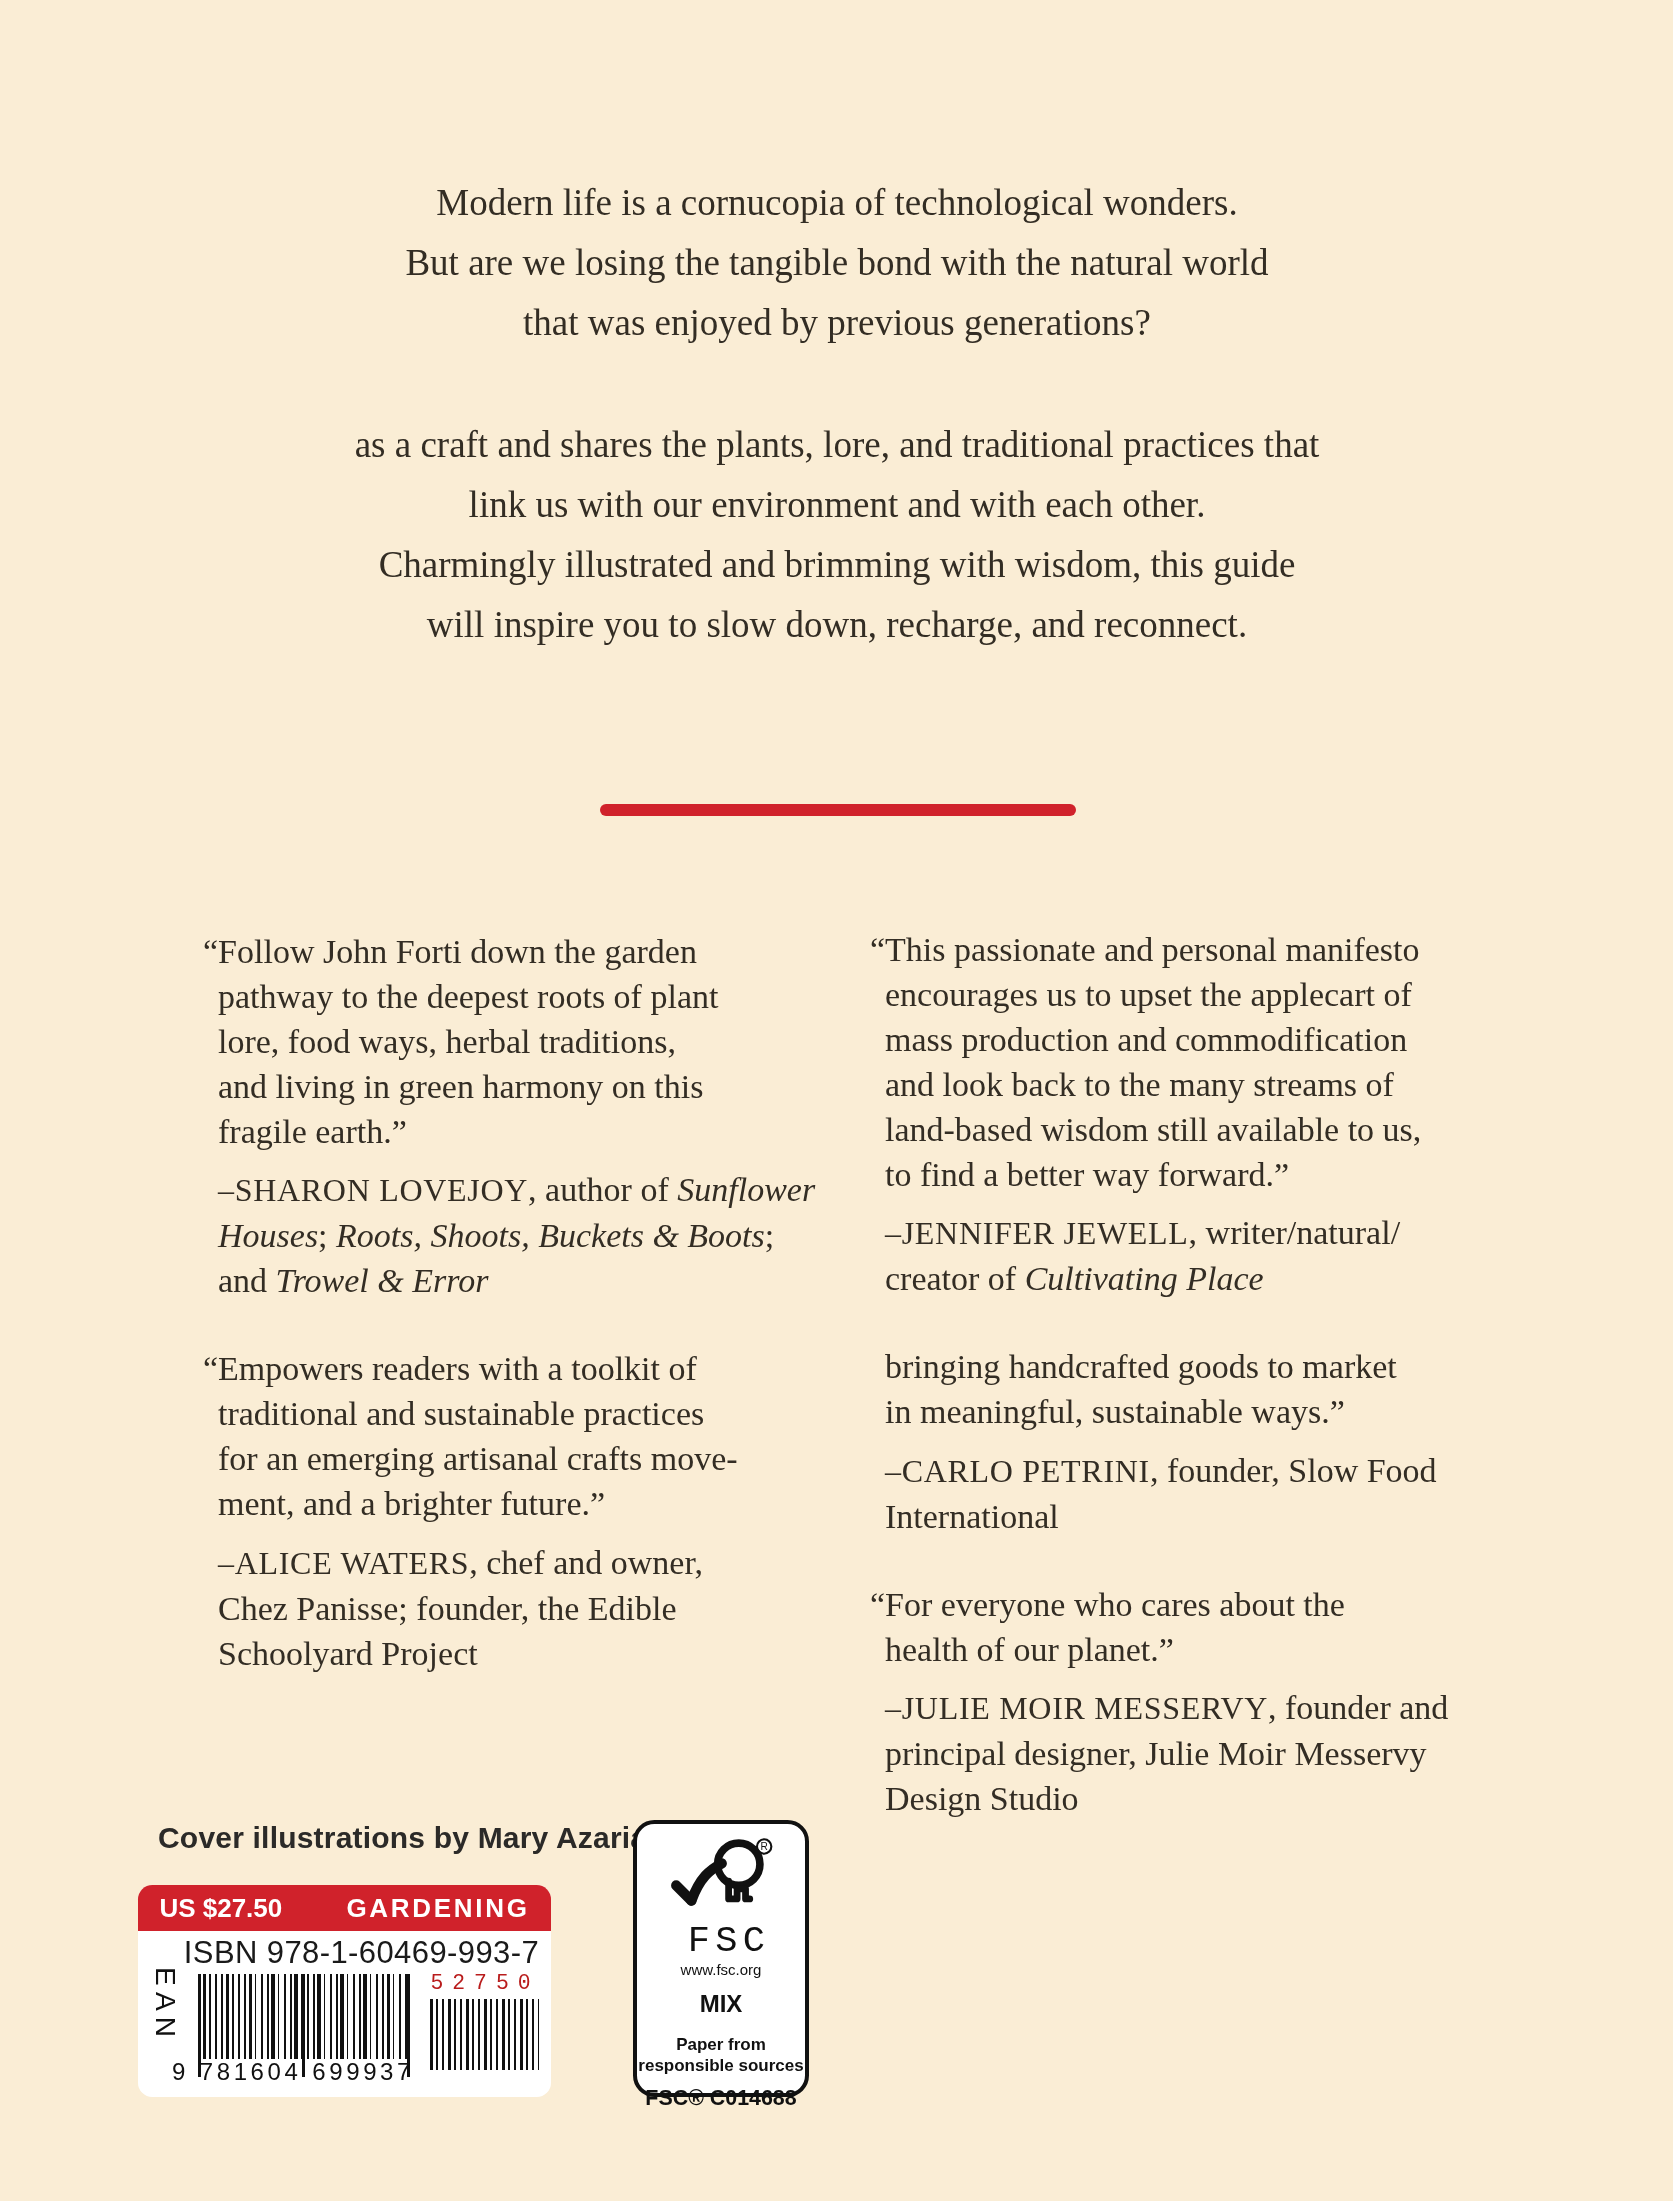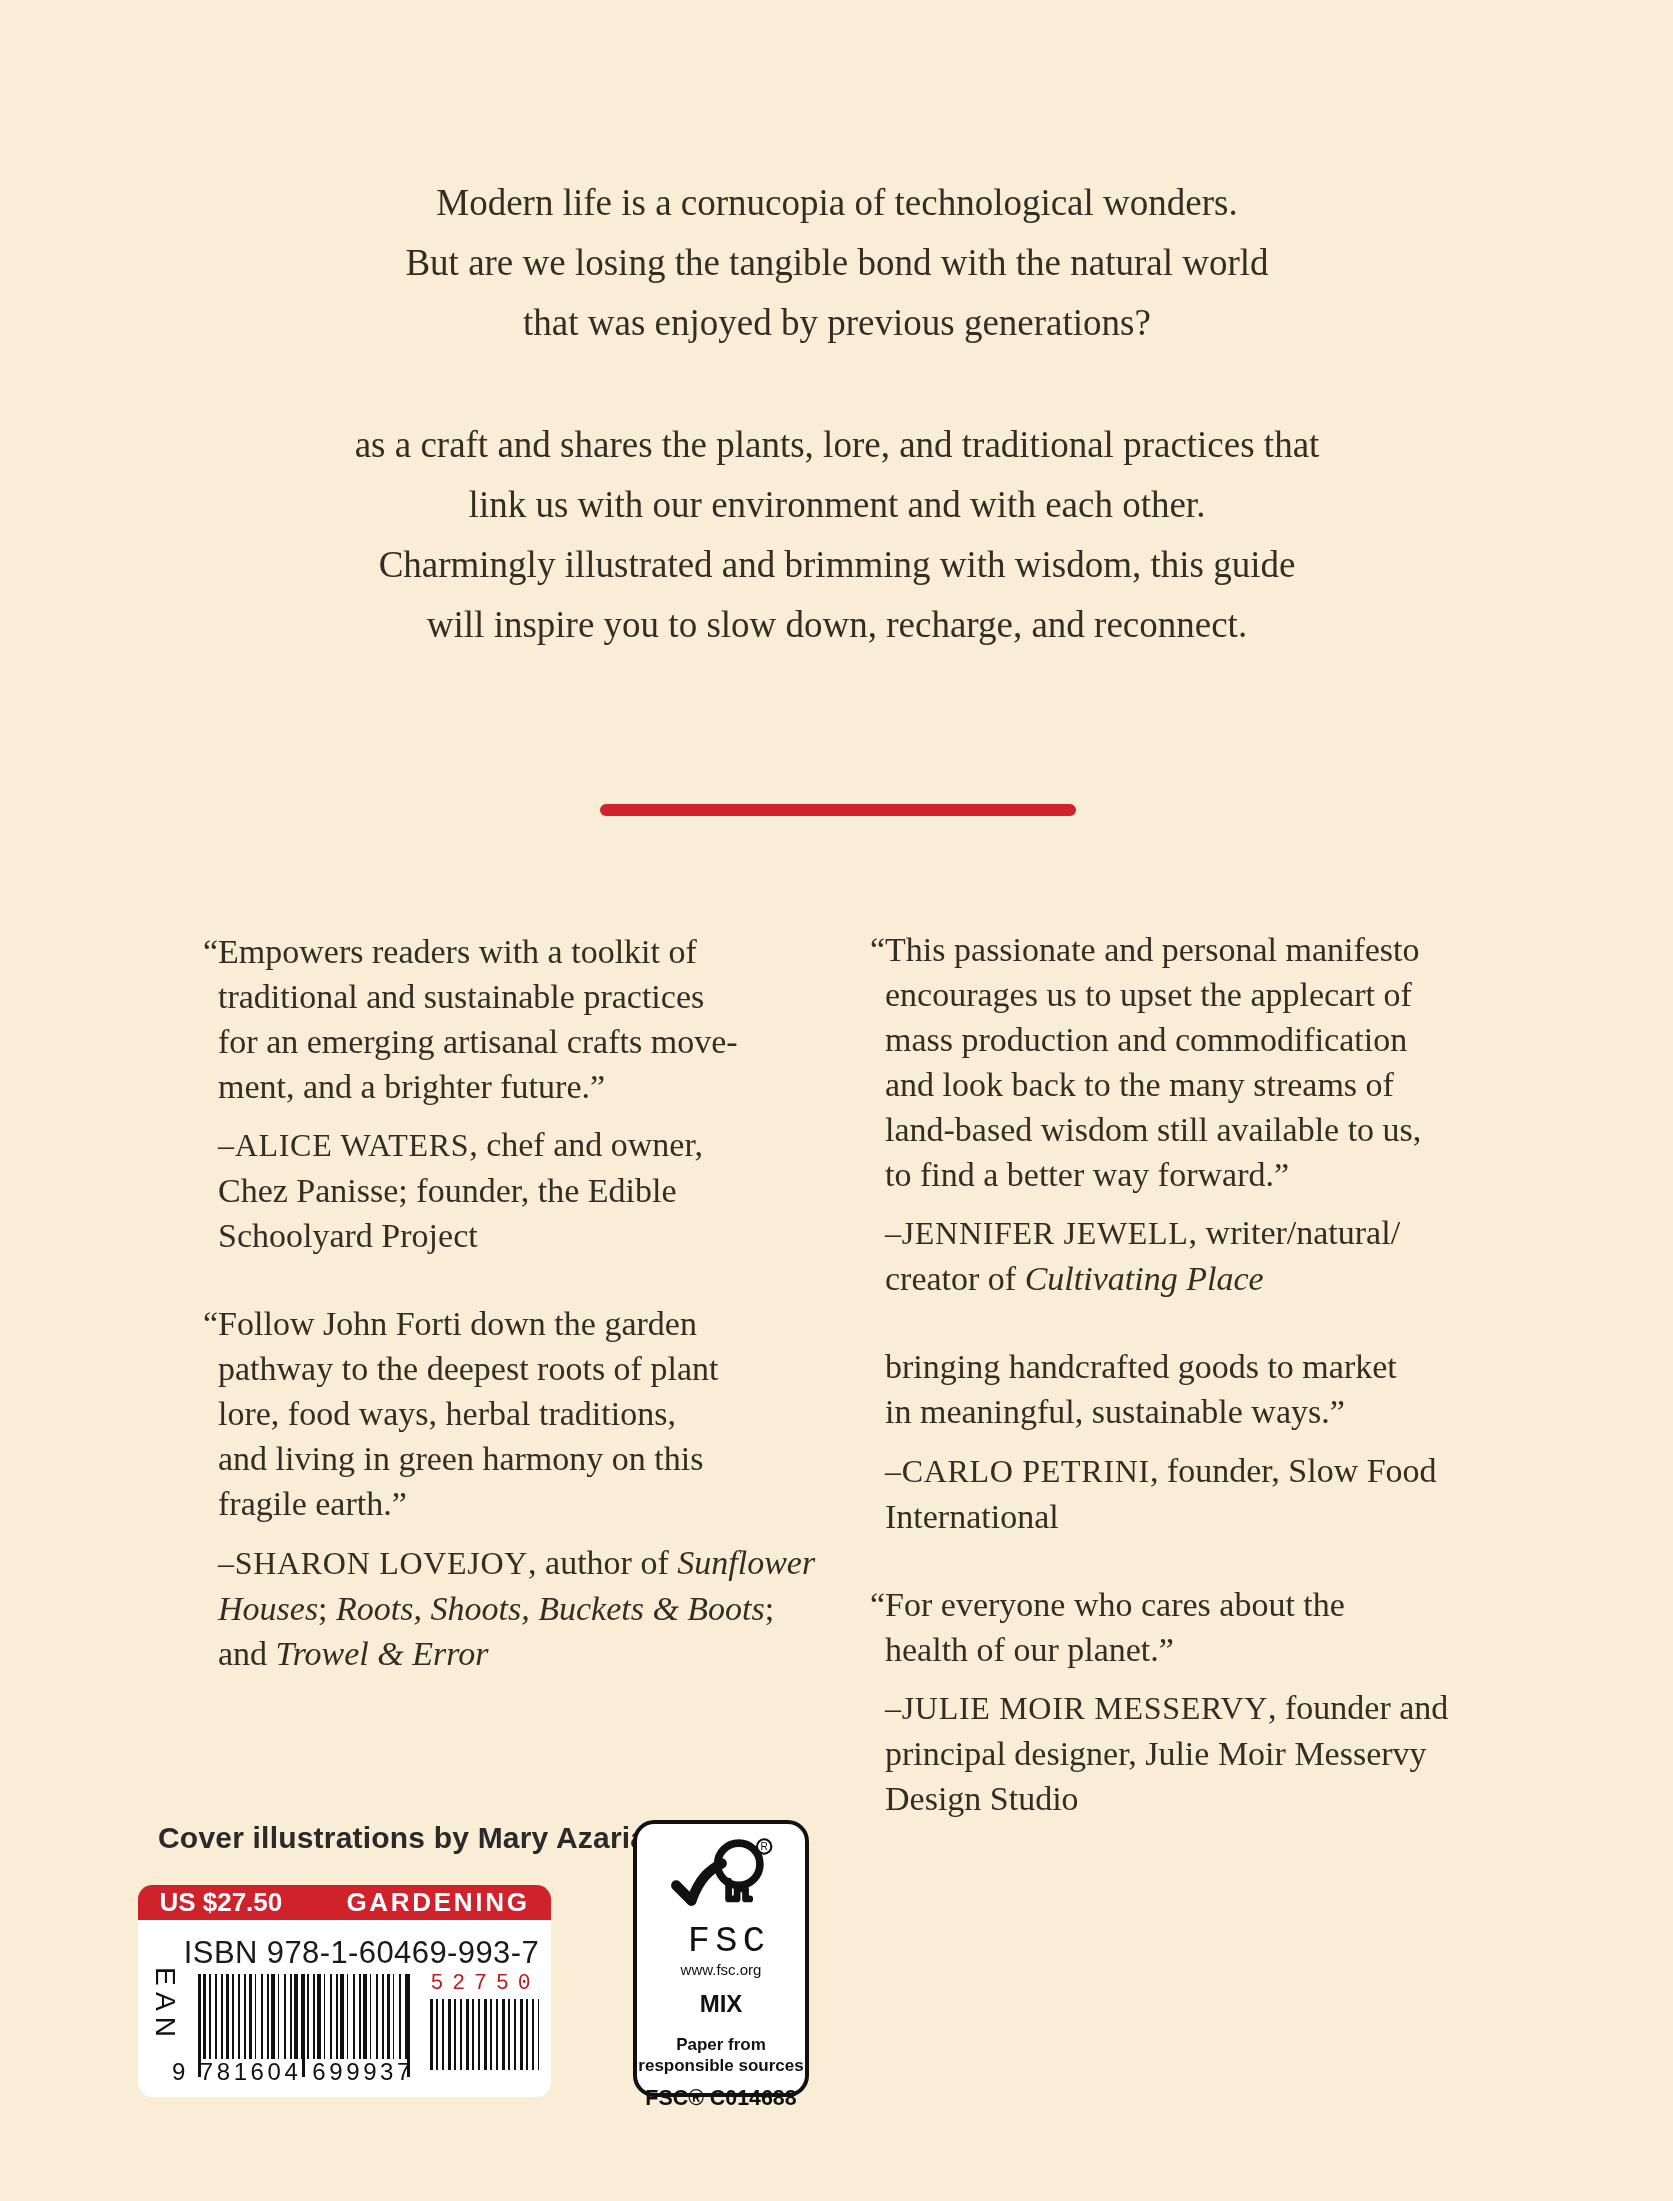--- a/index.html
+++ b/index.html
@@ -43,21 +43,21 @@
     font-family:"Liberation Sans", sans-serif; font-weight:700;
     font-size:30px; color:#2B2A28; letter-spacing:0.2px;
   }
 
   .barcode-block {
     position:absolute; left:138px; top:1885px;
     width:413px; height:212px; background:#FFFFFF; border-radius:14.3px;
   }
   .price-bar {
     display:flex; justify-content:space-between; align-items:center;
-    height:35px; background:#D0222B; border-radius:14.3px 14.3px 0 0;
+    height:46px; background:#D0222B; border-radius:14.3px 14.3px 0 0;
     padding:0 21.4px; color:#FFFFFF;
     font-family:"Liberation Sans", sans-serif; font-weight:700; font-size:26px;
   }
   .price-bar .category { letter-spacing:2.7px; }
   .isbn {
     position:absolute; top:50px; left:41px; right:7.1px; text-align:center;
     font-family:"Liberation Sans", sans-serif; font-size:31px; color:#1A1A1A;
     letter-spacing:0.4px;
   }
   .ean {
@@ -126,41 +126,41 @@
     <div>link us with our environment and with each other.</div>
     <div>Charmingly illustrated and brimming with wisdom, this guide</div>
     <div>will inspire you to slow down, recharge, and reconnect.</div>
   </div>
 
   <div class="rule"></div>
 
   <div class="column" id="col-left">
 
     <div class="blurb">
-      <div class="qline first">“Empowers readers with a toolkit of</div>
-      <div class="qline">traditional and sustainable practices</div>
-      <div class="qline">for an emerging artisanal crafts move-</div>
-      <div class="qline">ment, and a brighter future.”</div>
-      <div class="attr">
-        <div><span class="caps">–ALICE WATERS</span><span>, chef and owner,</span></div>
-        <div>Chez Panisse; founder, the Edible</div>
-        <div>Schoolyard Project</div>
-      </div>
-    </div>
-
-    <div class="blurb">
       <div class="qline first">“Follow John Forti down the garden</div>
       <div class="qline">pathway to the deepest roots of plant</div>
       <div class="qline">lore, food ways, herbal traditions,</div>
       <div class="qline">and living in green harmony on this</div>
       <div class="qline">fragile earth.”</div>
       <div class="attr">
         <div><span class="caps">–SHARON LOVEJOY</span><span>, author of </span><i>Sunflower</i></div>
         <div><i>Houses</i><span>; </span><i>Roots, Shoots, Buckets &amp; Boots</i><span>;</span></div>
         <div><span>and </span><i>Trowel &amp; Error</i></div>
+      </div>
+    </div>
+
+    <div class="blurb">
+      <div class="qline first">“Empowers readers with a toolkit of</div>
+      <div class="qline">traditional and sustainable practices</div>
+      <div class="qline">for an emerging artisanal crafts move-</div>
+      <div class="qline">ment, and a brighter future.”</div>
+      <div class="attr">
+        <div><span class="caps">–ALICE WATERS</span><span>, chef and owner,</span></div>
+        <div>Chez Panisse; founder, the Edible</div>
+        <div>Schoolyard Project</div>
       </div>
     </div>
 
   </div>
 
   <div class="column" id="col-right">
 
     <div class="blurb">
       <div class="qline first">“This passionate and personal manifesto</div>
       <div class="qline">encourages us to upset the applecart of</div>

